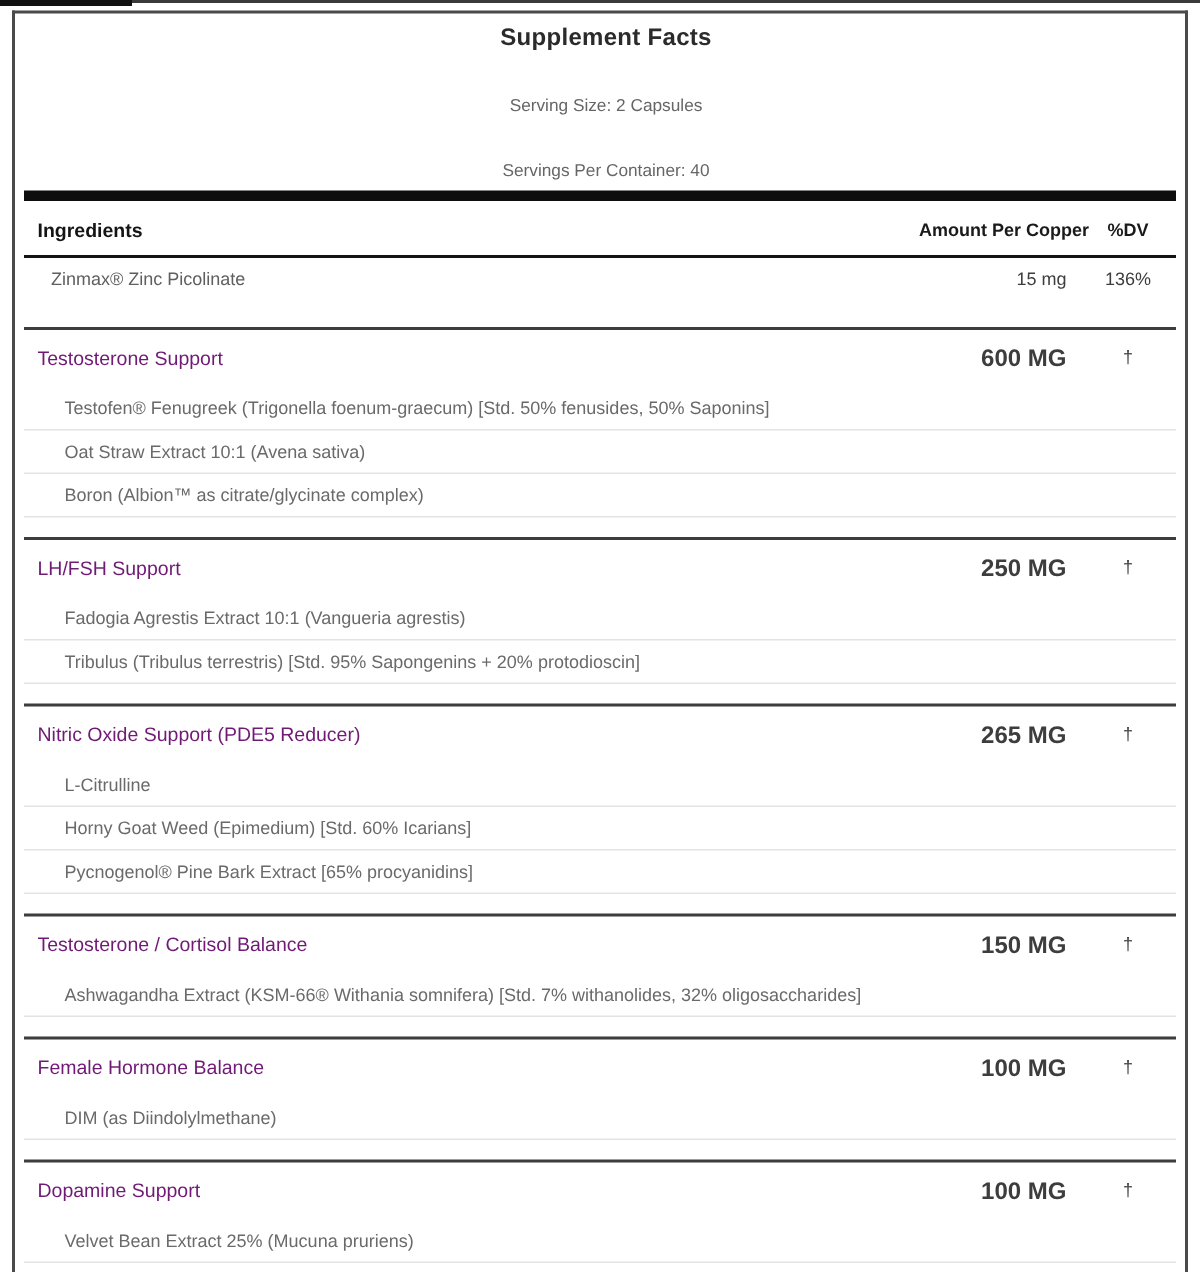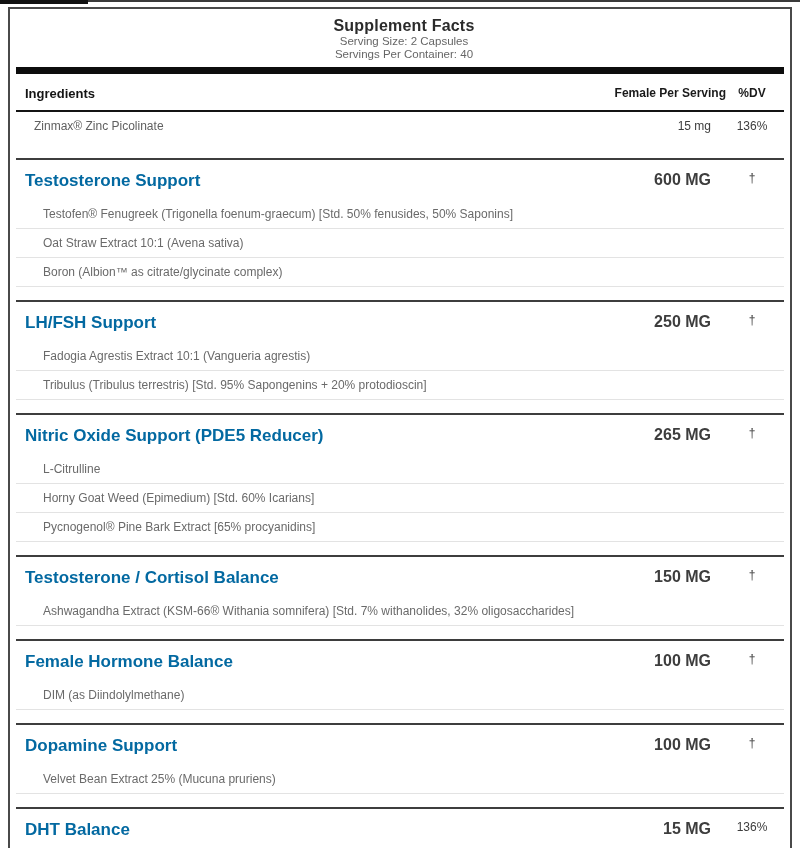--- a/index.html
+++ b/index.html
@@ -40,20 +40,21 @@
     font-size: 16px;
     line-height: 18px;
     font-weight: 700;
     color: #2b2b2b;
     letter-spacing: 0.2px;
   }
   .label-sub {
     font-size: 11.5px;
     line-height: 13px;
     color: #666;
+    margin-top: 30px;
   }
   .thick-bar {
     height: 7px;
     background: #0d0d0d;
     margin: 6px 2px 0 2px;
   }
   
   .row { display: flex; align-items: flex-start; }
   .c-name { flex: 1; min-width: 0; }
   .c-amt  { width: 145px; text-align: right; white-space: nowrap; }
@@ -74,21 +75,21 @@
   .mineral-row .c-name { font-size: 12px; color: #5f5f5f; }
   .mineral-row .c-amt { font-size: 12px; color: #3d3d3d; padding-right: 15px; box-sizing: border-box; }
   .mineral-row .c-dv  { font-size: 12px; color: #3d3d3d; }
   .minerals-spacer { height: 18px; }
 
   .supp-section {
     margin: 0 2px 13px 2px;
     border-top: 2px solid #3d3d3d;
   }
   .sec-head { padding: 11px 6px 9px 9px; }
-  .sec-head .c-name { font-size: 17px; font-weight: 700; color: #0369a1; }
+  .sec-head .c-name { font-size: 13px; font-weight: 400; color: #701a75; }
   .sec-head .c-amt  { font-size: 16px; color: #3d3d3d; padding-right: 15px; box-sizing: border-box; font-weight: bold; }
   .sec-head .c-dv   { font-size: 12px; color: #3d3d3d; }
 
   .sub-row {
     padding: 7px 6px 7px 27px;
     border-bottom: 1px solid #e3e3e3;
     font-size: 12px;
     color: #6a6a6a;
   }
 </style>
@@ -104,21 +105,21 @@
   <div class="label-header">
     <h1 class="label-title">Supplement Facts</h1>
     <div class="label-sub">Serving Size: 2 Capsules</div>
     <div class="label-sub">Servings Per Container: 40</div>
   </div>
 
   <div class="thick-bar"></div>
 
   <div class="row head-row">
     <div class="c-name">Ingredients</div>
-    <div class="c-amt">Female Per Serving</div>
+    <div class="c-amt">Amount Per Copper</div>
     <div class="c-dv">%DV</div>
   </div>
 
   <div class="mineral-rows">
     <div class="row mineral-row">
       <div class="c-name">Zinmax® Zinc Picolinate</div>
       <div class="c-amt">15 mg</div>
       <div class="c-dv">136%</div>
     </div>
   </div>

